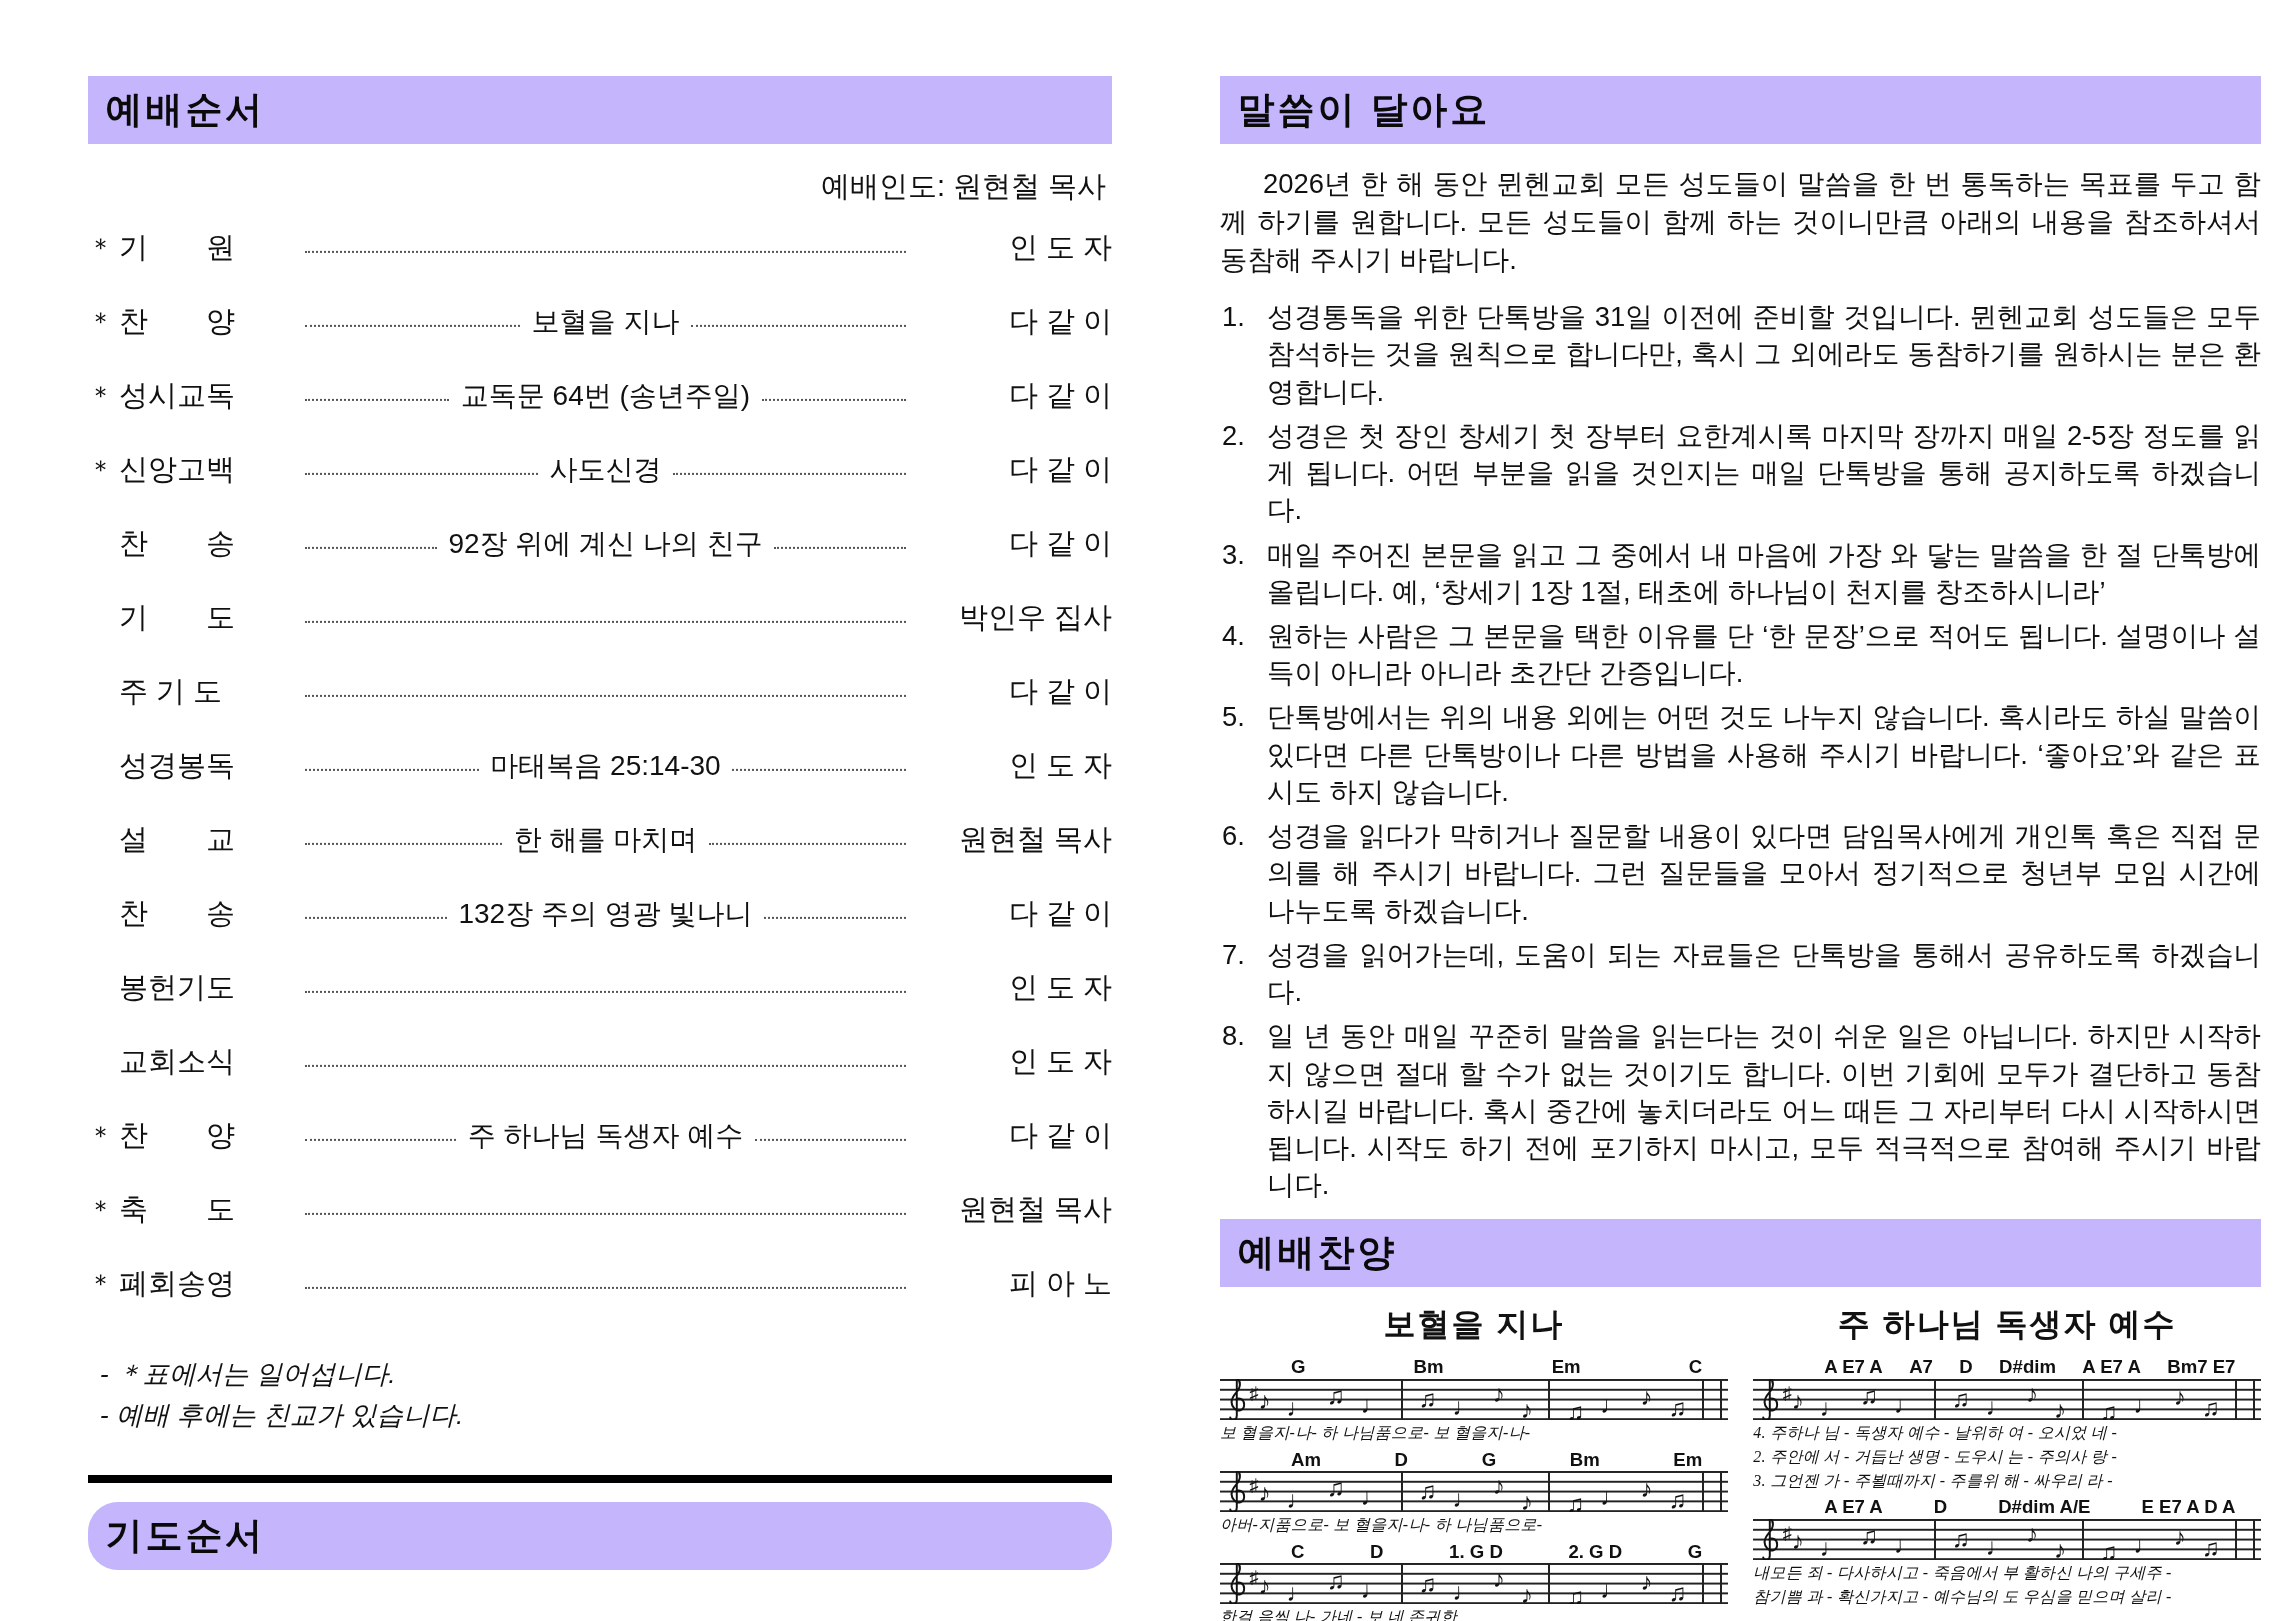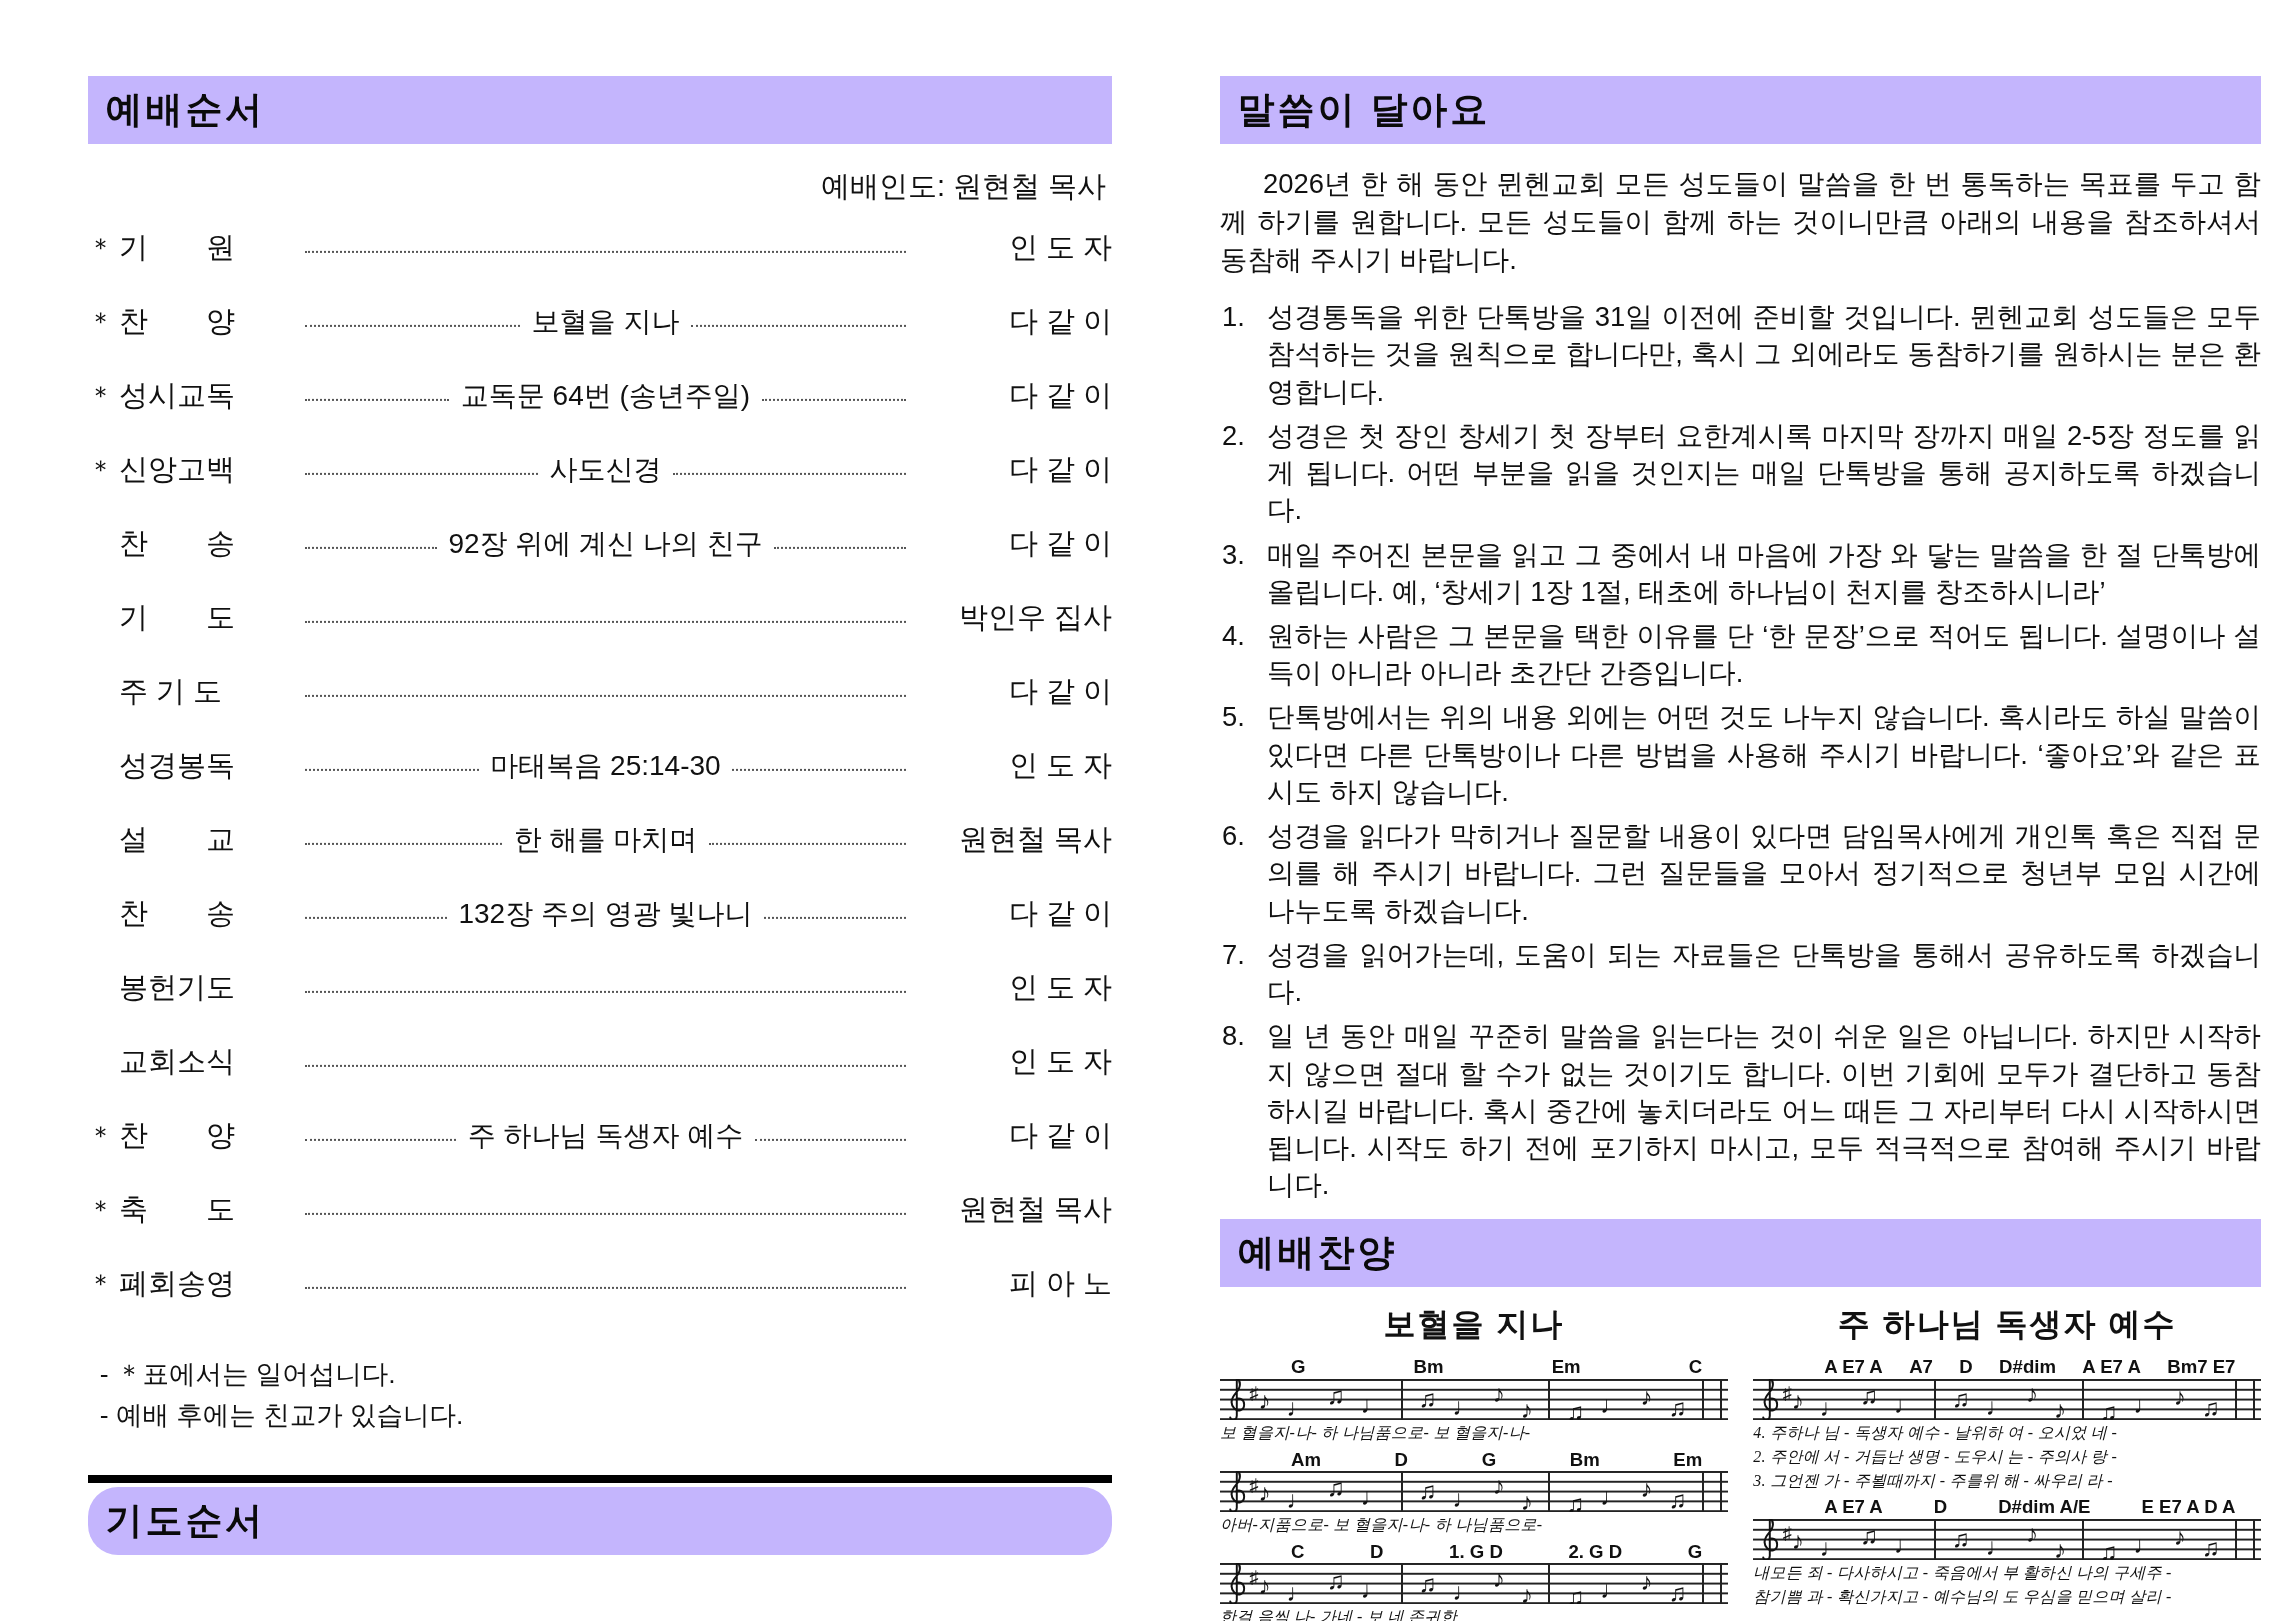--- a/index.html
+++ b/index.html
@@ -12,23 +12,23 @@
         letter-spacing:2.9px;color:#0a0a0a;}
   .leaderline{text-align:right;font-size:29px;margin:23.5px 5.9px 3.9px 0;}
 
   .wrow{display:flex;align-items:center;height:74px;font-size:29px;}
   .star{width:31px;font-size:25.5px;}
   .wlabel{width:174px;white-space:pre;}
   .leader{flex:1;border-bottom:2px dotted #555;margin:0 11.8px;transform:translateY(3.9px);min-width:29px;}
   .wcenter{white-space:pre;font-size:28px;}
   .wright{width:194px;text-align:right;white-space:pre;font-size:29px;}
 
-  .wnotes{margin-top:33px;font-size:26.5px;line-height:1.55;padding-left:11.8px;}
+  .wnotes{margin-top:33px;font-size:26.5px;line-height:1.55;padding-left:11.8px;font-style:italic;}
   .divider{border-top:8.8px solid #000;margin-top:39px;}
-  .prayer-band{margin-top:4px;border-radius:30px;}
+  .prayer-band{margin-top:19px;border-radius:30px;}
   .prayer-lines{text-align:center;font-size:29px;margin-top:23.5px;line-height:1.75;white-space:pre;}
 
   .intro{font-size:27.4px;line-height:1.38;text-align:justify;margin:21.6px 0 19.6px;text-indent:43px;}
   .wlist{font-size:27.4px;line-height:1.36;}
   .witem{position:relative;padding-left:47px;text-align:justify;margin-bottom:6.9px;}
   .wnum{position:absolute;left:2px;top:0;}
 
   .praise-band{margin-top:15.7px;}
   .songs{display:flex;gap:25.5px;margin-top:11.8px;}
   .song{flex:1;min-width:0;}

